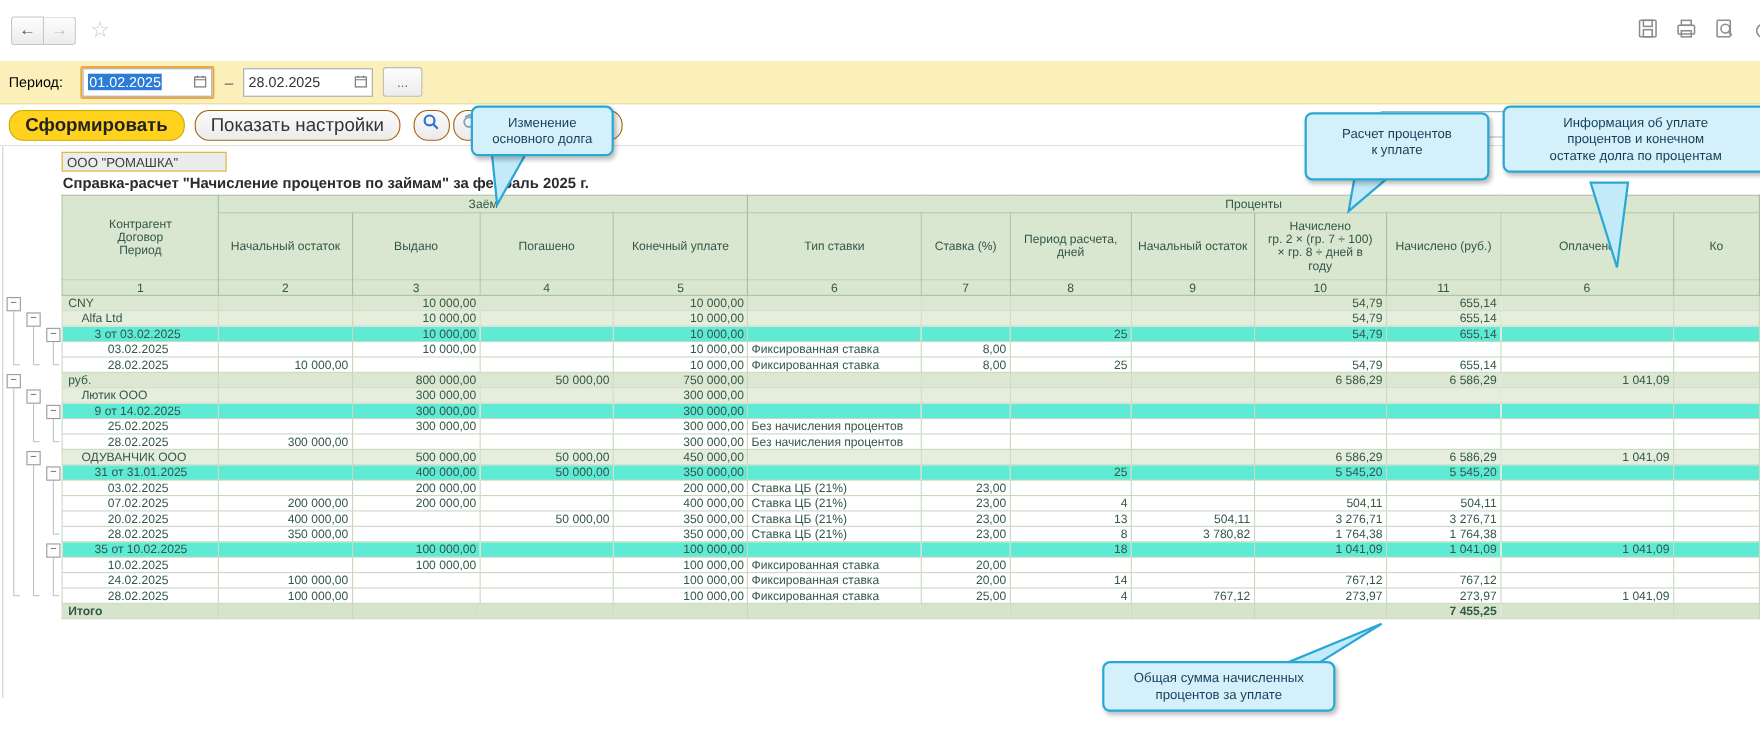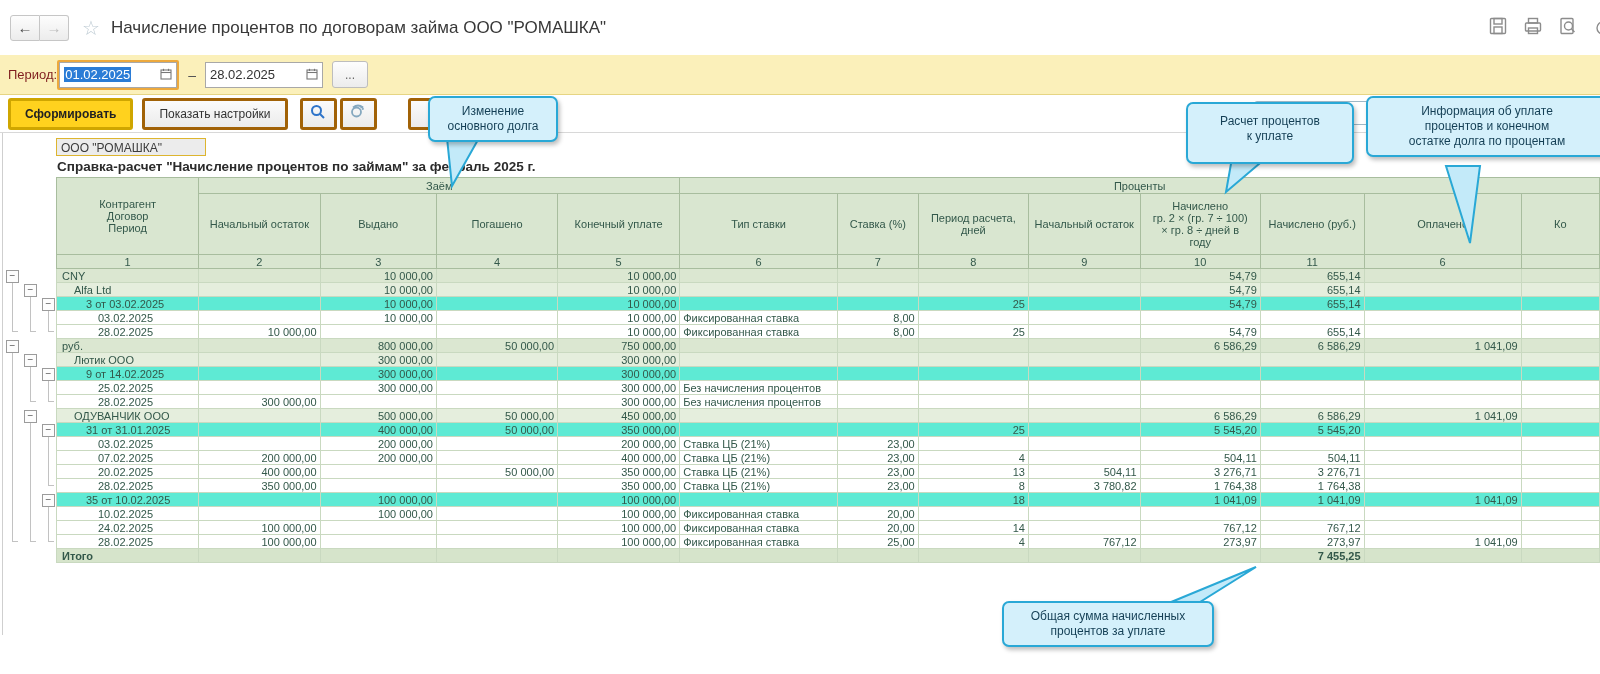--- a/index.html
+++ b/index.html
@@ -14,37 +14,37 @@
   .nav-fwd{border-radius:0 3px 3px 0;color:#bdbdbd;border-left:none}
   .star{color:#bfccd4;font-size:20px;margin:0 11px 0 13px}
   .app-title{font-size:17px;color:#383838}
   .tb-icons{position:absolute;right:22px;top:16px;display:flex;gap:15px}
   .tb-icons svg{display:block}
   .edge-icon{position:absolute;right:-5px;top:18px}
 
   
   .period-bar{height:39px;background:#fbf0ba;display:flex;align-items:center;padding-left:8px;
               border-bottom:1px solid #e6d583}
-  .period-label{font-size:13px;color:#7f1d1d;margin-right:0}
+  .period-label{font-size:13px;color:#000000;margin-right:16px}
   .date-wrap{border:2px solid #eda93d;border-radius:2px}
   .field{height:26px;background:#fff;border:1px solid #a8a8a8;display:flex;align-items:center;
          font-size:13px;padding:0 4px;box-sizing:border-box}
   .date-field{width:118px;justify-content:space-between}
   .sel-text{background:#2b7cd6;color:#fff;padding:0 1px}
   .dash{margin:0 9px;font-size:14px;color:#555}
   .more-btn{width:34px;height:25px;margin-left:9px;border:1px solid #bdbdbd;border-radius:3px;
             background:linear-gradient(#fdfdfd,#ececec);font-size:12px;color:#666;
             display:flex;align-items:center;justify-content:center}
   .cal-icon{color:#777;font-size:11px;line-height:10px}
 
   
   .toolbar{height:37px;background:#fff;display:flex;align-items:center;padding-left:8px;gap:9px;
            border-bottom:1px solid #d8d8d8;position:relative}
-  .btn{height:26px;border:3px solid #a16207;border-radius:3px;background:linear-gradient(#fbfbfb,#ebebeb);
-       font-size:12px;color:#333;display:flex;align-items:center;justify-content:center;padding:0 14px}
+  .btn{height:26px;border:1px solid #a16207;border-radius:13px;background:linear-gradient(#fbfbfb,#ebebeb);
+       font-size:17px;color:#333;display:flex;align-items:center;justify-content:center;padding:0 14px}
   .btn-generate{background:#ffd21e;border-color:#cfa600;font-weight:bold;color:#222}
   .icon-btn{width:31px;padding:0}
   .sigma-zone{position:absolute;left:1236px;top:6px;display:flex;align-items:center;gap:8px}
   .sigma{font-size:16px;color:#8a8a8a}
   .sum-field{width:155px;height:22px;border:1px solid #9fb8c6;border-radius:3px;background:#fff}
 
   
   .report{position:relative;height:502px;background:#fff;overflow:hidden}
   .pane-border{position:absolute;left:2px;top:0;bottom:0;width:1px;background:#cfcfcf}
   .org-cell{position:absolute;left:56px;top:5px;width:150px;height:18px;background:#ececec;
@@ -87,21 +87,20 @@
   .co3{left:1366px;top:96px;width:242px}
   .co4{left:1002px;top:601px;width:212px}
 </style>
 </head>
 <body>
 
 <header class="titlebar">
   <div class="nav-btn nav-back">←</div>
   <div class="nav-btn nav-fwd">→</div>
   <div class="star">☆</div>
-  <div class="app-title">Начисление процентов по договорам займа ООО "РОМАШКА"</div>
   <div class="tb-icons">
     <span>
       <svg width="20" height="20" viewBox="0 0 20 20" fill="none" stroke="#8c8c8c" stroke-width="1.4">
         <rect x="2.5" y="2.5" width="15" height="15" rx="1"></rect>
         <rect x="6" y="2.5" width="8" height="5.5"></rect>
         <rect x="6" y="11" width="8" height="6.5"></rect>
       </svg>
     </span>
     <span>
       <svg width="20" height="20" viewBox="0 0 20 20" fill="none" stroke="#8c8c8c" stroke-width="1.4">

